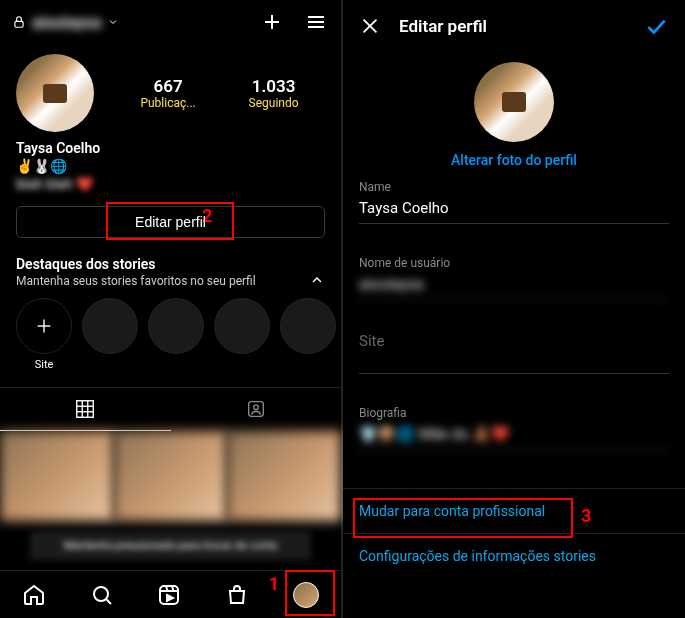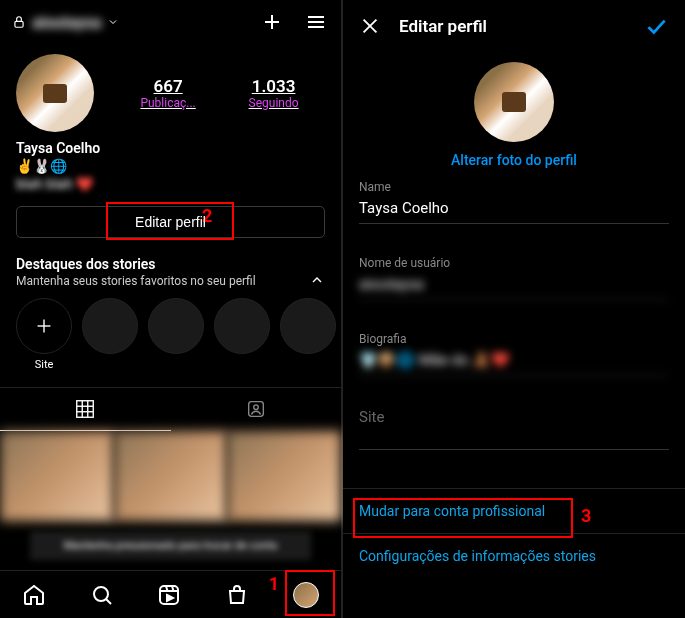--- a/index.html
+++ b/index.html
@@ -11,24 +11,24 @@
     
     .topbar { display: flex; align-items: center; padding: 10px 12px; height: 44px; }
     .username-title { display: flex; align-items: center; gap: 6px; font-weight: 600; font-size: 16px; flex: 1; }
     .blur { filter: blur(4px); }
     .top-icons { display: flex; gap: 18px; }
     .icon-btn { width: 26px; height: 26px; display: flex; align-items: center; justify-content: center; }
     
     .profile-row { display: flex; padding: 10px 16px 4px; align-items: center; }
     .avatar-lg { width: 78px; height: 78px; border-radius: 50%; background: linear-gradient(135deg, #8b6f47 20%, #d4a574 40%, #fff 55%, #e8d5c0 70%); position: relative; flex-shrink: 0; margin-right: 20px; }
     .avatar-lg::after { content: ''; position: absolute; top: 38%; left: 35%; width: 30%; height: 25%; background: #5a3a1a; border-radius: 3px; }
-    .stats { display: flex; flex: 1; justify-content: space-around; text-decoration: underline; }
+    .stats { display: flex; flex: 1; justify-content: space-around; }
     .stat { text-align: center; }
     .stat-num { font-weight: 600; font-size: 17px; }
-    .stat-label { font-size: 12px; color: #d946ef; }
+    .stat-label { font-size: 12px; color: #fde047; }
     
     .bio { padding: 4px 16px; }
     .display-name { font-weight: 600; font-size: 14px; }
     .bio-emojis { font-size: 14px; margin-top: 2px; }
     .bio-text { font-size: 14px; filter: blur(3px); margin-top: 2px; }
     
     .annot-2 { position: absolute; top: 205px; left: 202px; color: #ff0000; font-weight: 700; font-size: 18px; }
     .edit-btn-wrap { padding: 10px 16px; position: relative; }
     .edit-btn { width: 100%; border: 1px solid #3a3a3a; background: transparent; color: #fff; padding: 7px; font-size: 14px; font-weight: 500; border-radius: 5px; }
     .red-box-2 { position: absolute; top: 6px; left: 106px; width: 128px; height: 38px; border: 2px solid #ff0000; }
@@ -262,26 +262,26 @@
   <div class="form">
     <div class="field">
       <div class="field-label">Name</div>
       <div class="field-value">Taysa Coelho</div>
     </div>
     <div class="field">
       <div class="field-label">Nome de usuário</div>
       <div class="field-value blurred">aioutaysa</div>
     </div>
     <div class="field">
+      <div class="field-label" style="font-size:15px;color:#666">Site</div>
+      <div class="field-value empty"></div>
+    </div>
+    <div class="field">
       <div class="field-label">Biografia</div>
       <div class="field-value blurred">👕📦🌐 Mãe do 🧸❤️</div>
-    </div>
-    <div class="field">
-      <div class="field-label" style="font-size:15px;color:#666">Site</div>
-      <div class="field-value empty"></div>
     </div>
   </div>
 
   <div class="divider"></div>
   <div class="link-item">Mudar para conta profissional</div>
   <div class="divider"></div>
   <div class="link-item">Configurações de informações stories</div>
 
   <div class="red-box-3"></div>
   <div class="annot-3">3</div>

